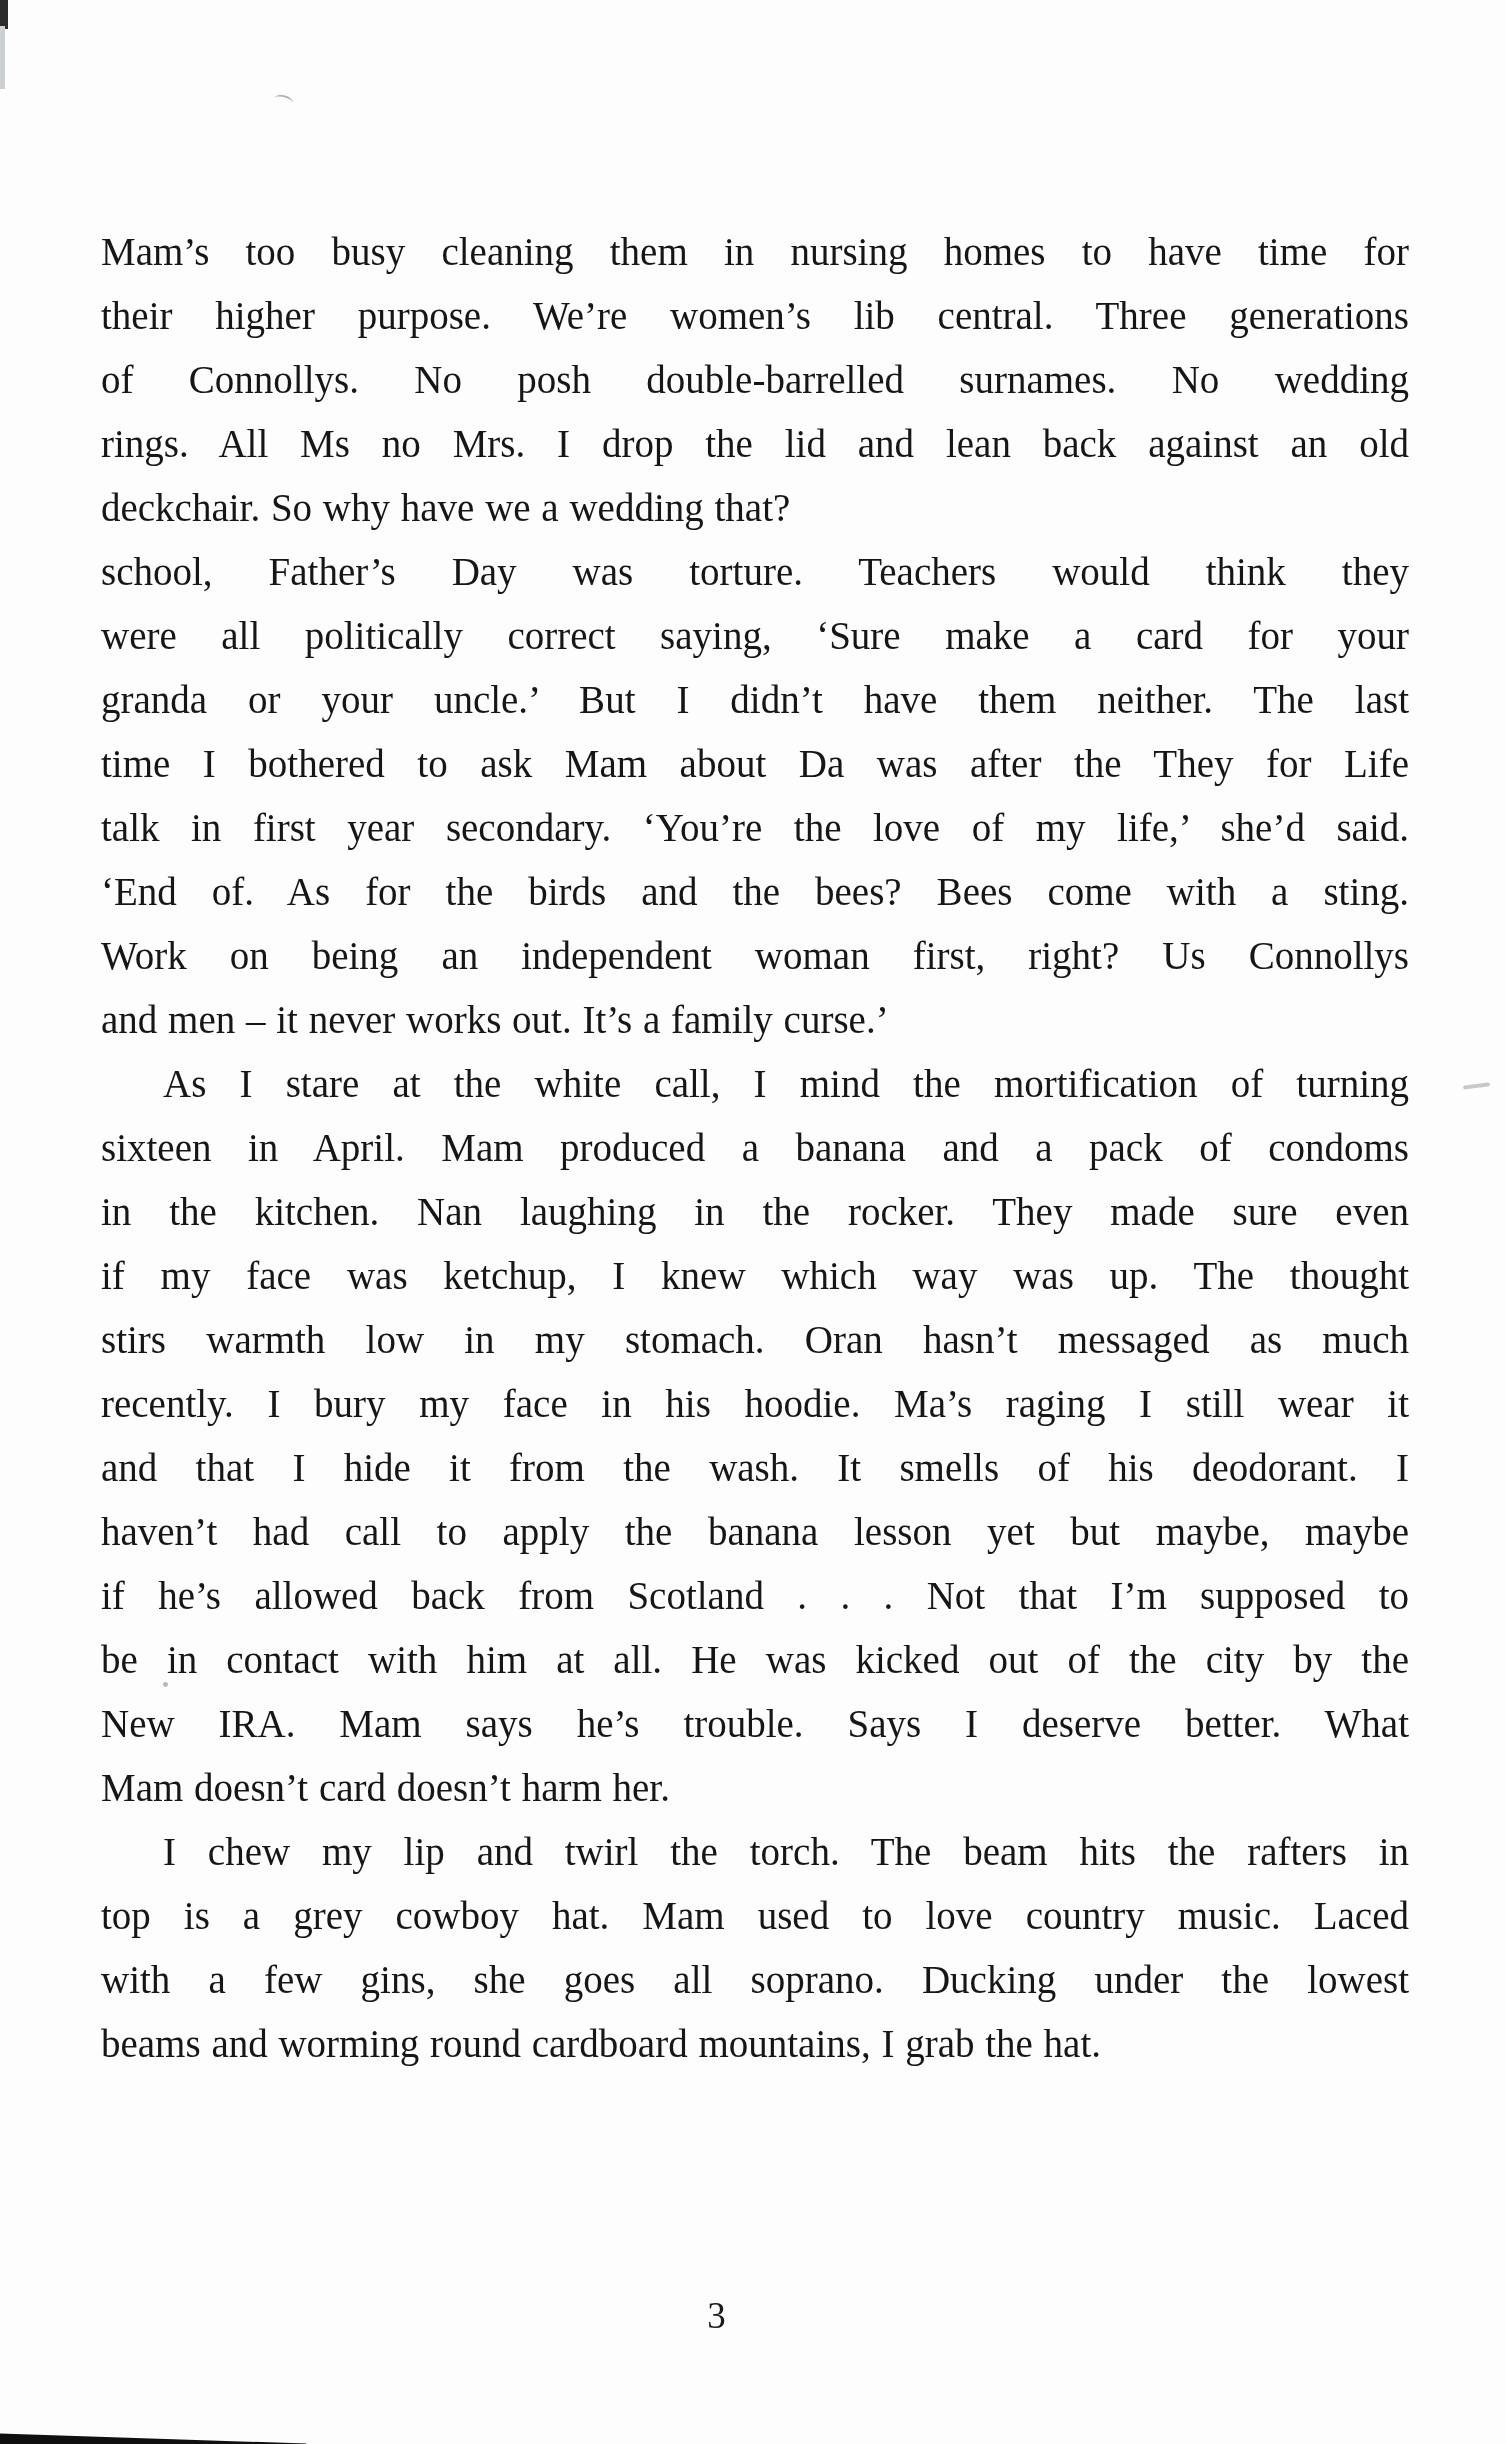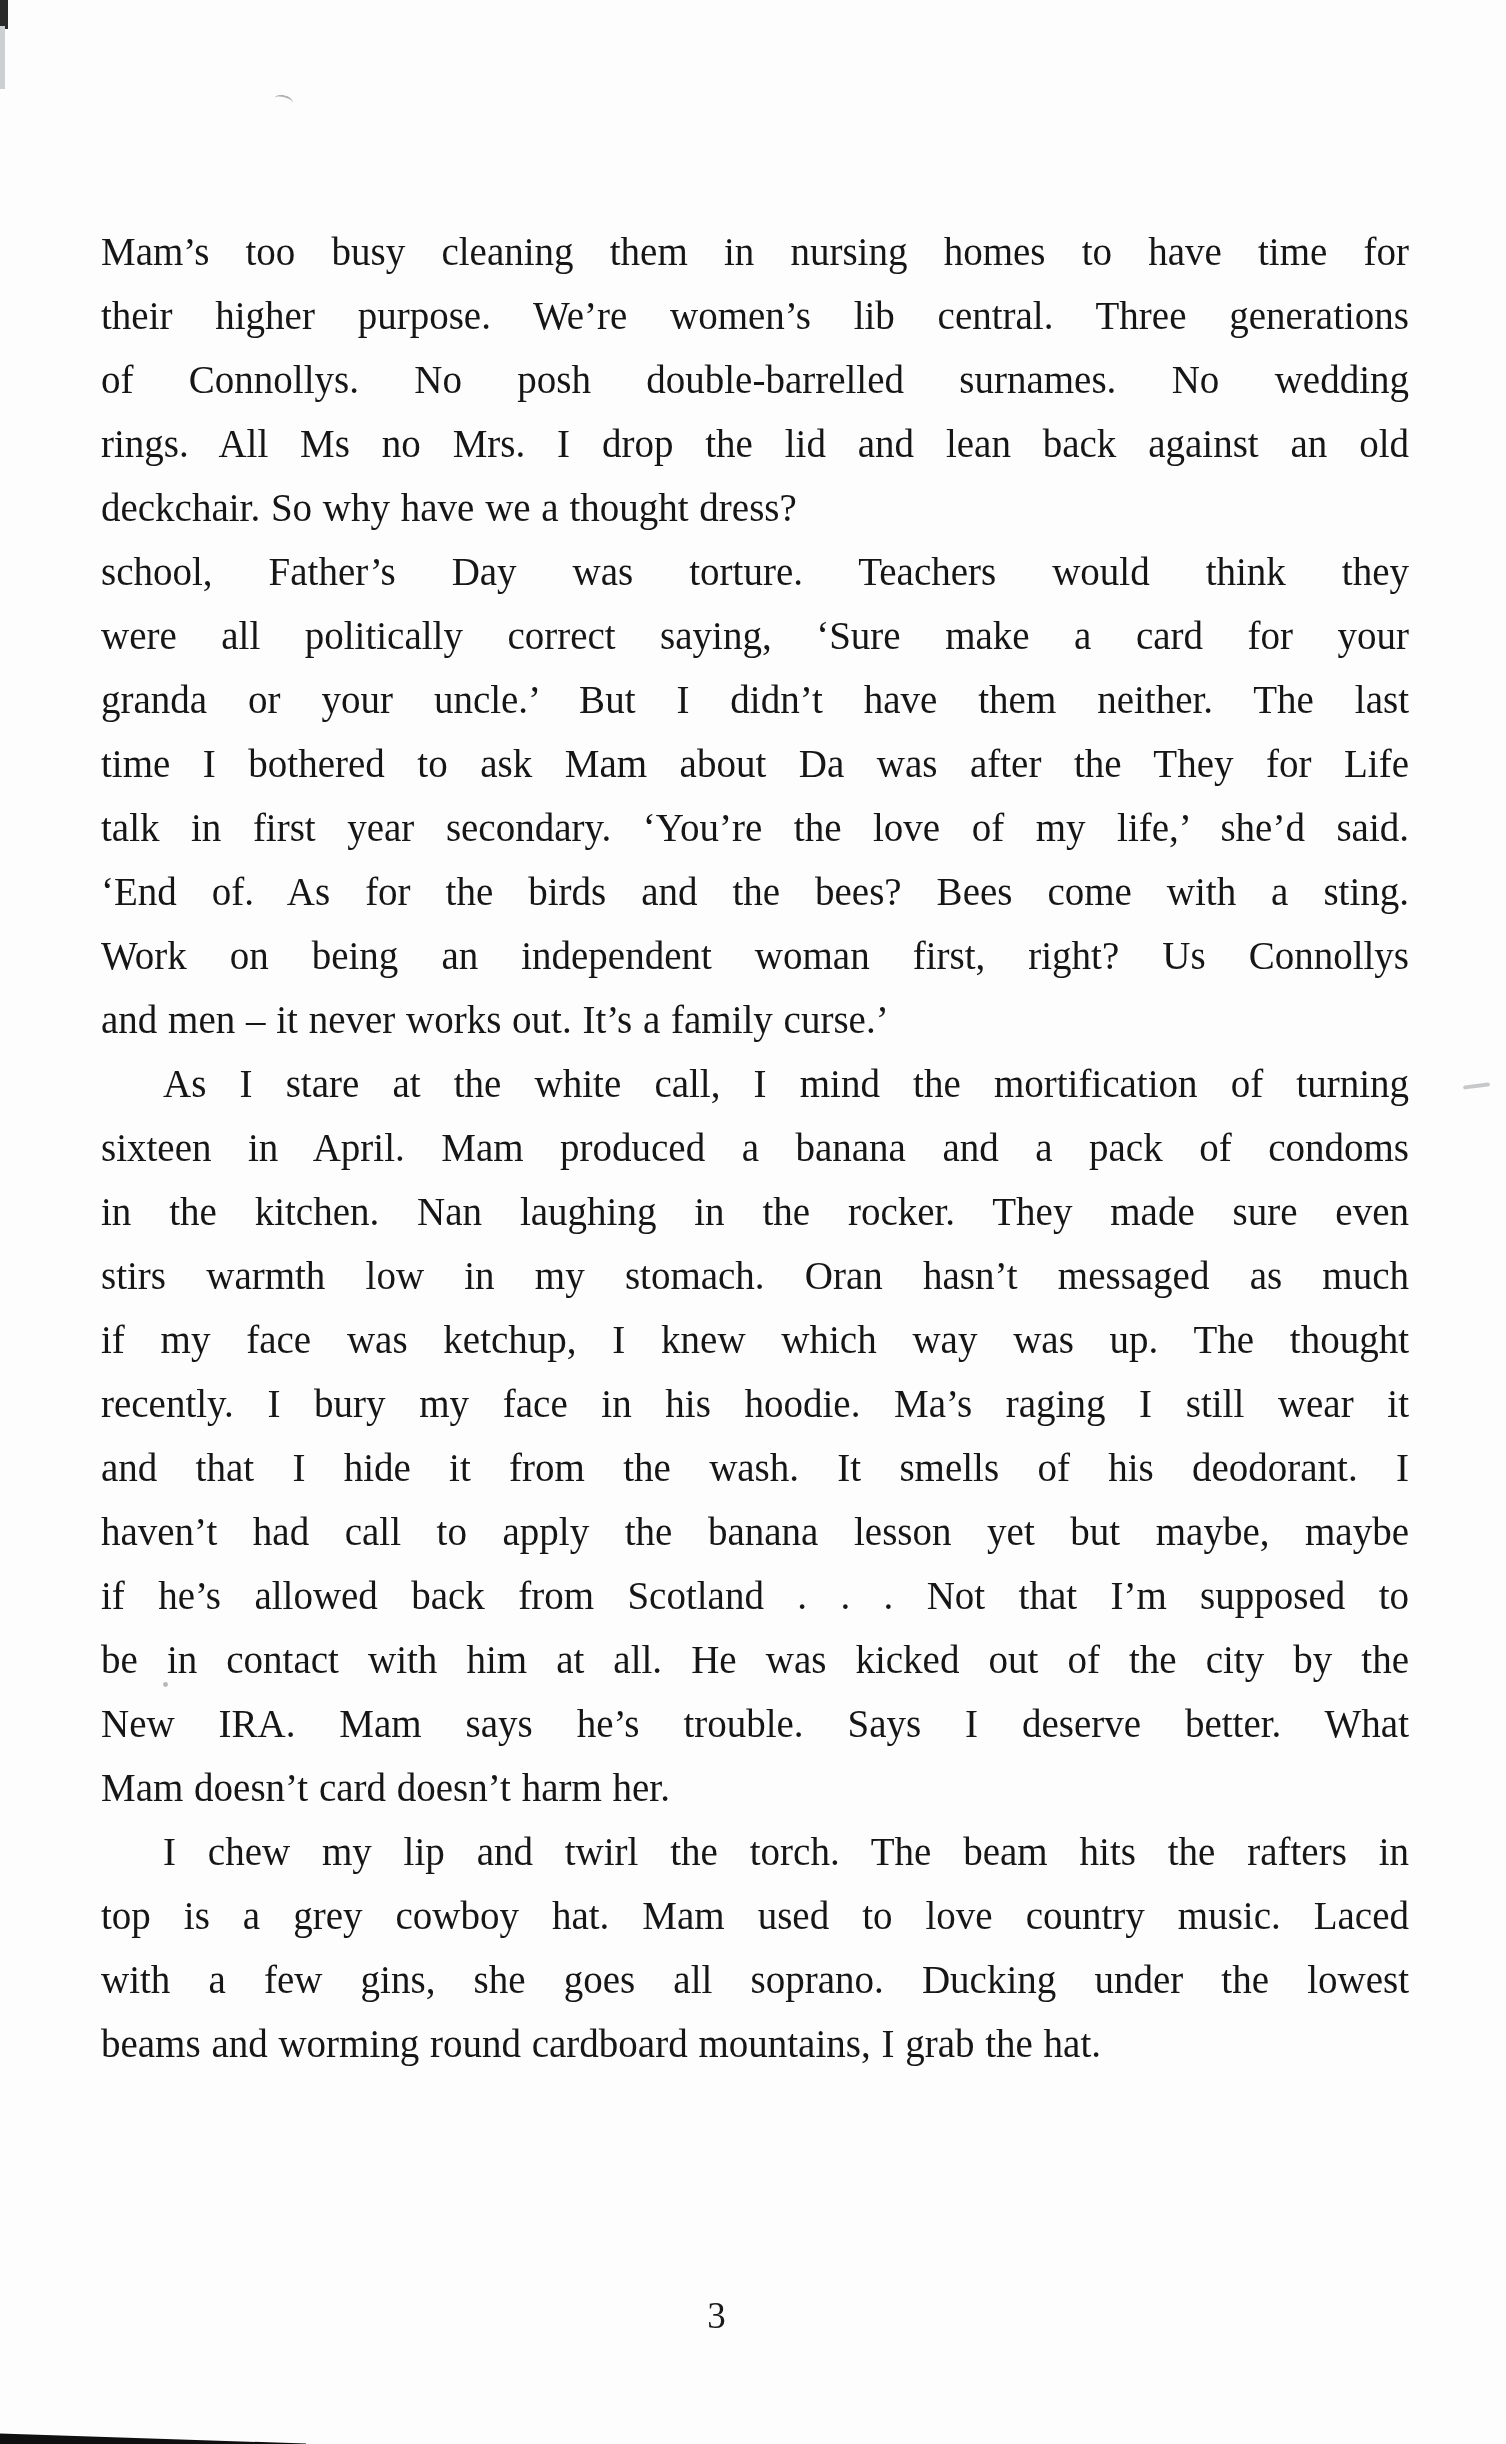--- a/index.html
+++ b/index.html
@@ -91,38 +91,38 @@
 <body>
 
 <div class="page">
 
   <div class="text-block" id="text-block">
       <div class="paragraph">
         <div class="text-line">Mam’s too busy cleaning them in nursing homes to have time for</div>
         <div class="text-line">their higher purpose. We’re women’s lib central. Three generations</div>
         <div class="text-line">of Connollys. No posh double-barrelled surnames. No wedding</div>
         <div class="text-line">rings. All Ms no Mrs. I drop the lid and lean back against an old</div>
-        <div class="text-line last">deckchair. So why have we a thought dress?</div>
+        <div class="text-line last">deckchair. So why have we a wedding that?</div>
       </div>
       <div class="paragraph">
         <div class="text-line">school, Father’s Day was torture. Teachers would think they</div>
         <div class="text-line">were all politically correct saying, ‘Sure make a card for your</div>
         <div class="text-line">granda or your uncle.’ But I didn’t have them neither. The last</div>
         <div class="text-line">time I bothered to ask Mam about Da was after the They for Life</div>
         <div class="text-line">talk in first year secondary. ‘You’re the love of my life,’ she’d said.</div>
         <div class="text-line">‘End of. As for the birds and the bees? Bees come with a sting.</div>
         <div class="text-line">Work on being an independent woman first, right? Us Connollys</div>
         <div class="text-line last">and men – it never works out. It’s a family curse.’</div>
       </div>
       <div class="paragraph">
         <div class="text-line indent">As I stare at the white call, I mind the mortification of turning</div>
         <div class="text-line">sixteen in April. Mam produced a banana and a pack of condoms</div>
         <div class="text-line">in the kitchen. Nan laughing in the rocker. They made sure even</div>
+        <div class="text-line">if my face was ketchup, I knew which way was up. The thought</div>
         <div class="text-line">stirs warmth low in my stomach. Oran hasn’t messaged as much</div>
-        <div class="text-line">if my face was ketchup, I knew which way was up. The thought</div>
         <div class="text-line">recently. I bury my face in his hoodie. Ma’s raging I still wear it</div>
         <div class="text-line">and that I hide it from the wash. It smells of his deodorant. I</div>
         <div class="text-line">haven’t had call to apply the banana lesson yet but maybe, maybe</div>
         <div class="text-line">if he’s allowed back from Scotland . . . Not that I’m supposed to</div>
         <div class="text-line">be in contact with him at all. He was kicked out of the city by the</div>
         <div class="text-line">New IRA. Mam says he’s trouble. Says I deserve better. What</div>
         <div class="text-line last">Mam doesn’t card doesn’t harm her.</div>
       </div>
       <div class="paragraph">
         <div class="text-line indent">I chew my lip and twirl the torch. The beam hits the rafters in</div>

